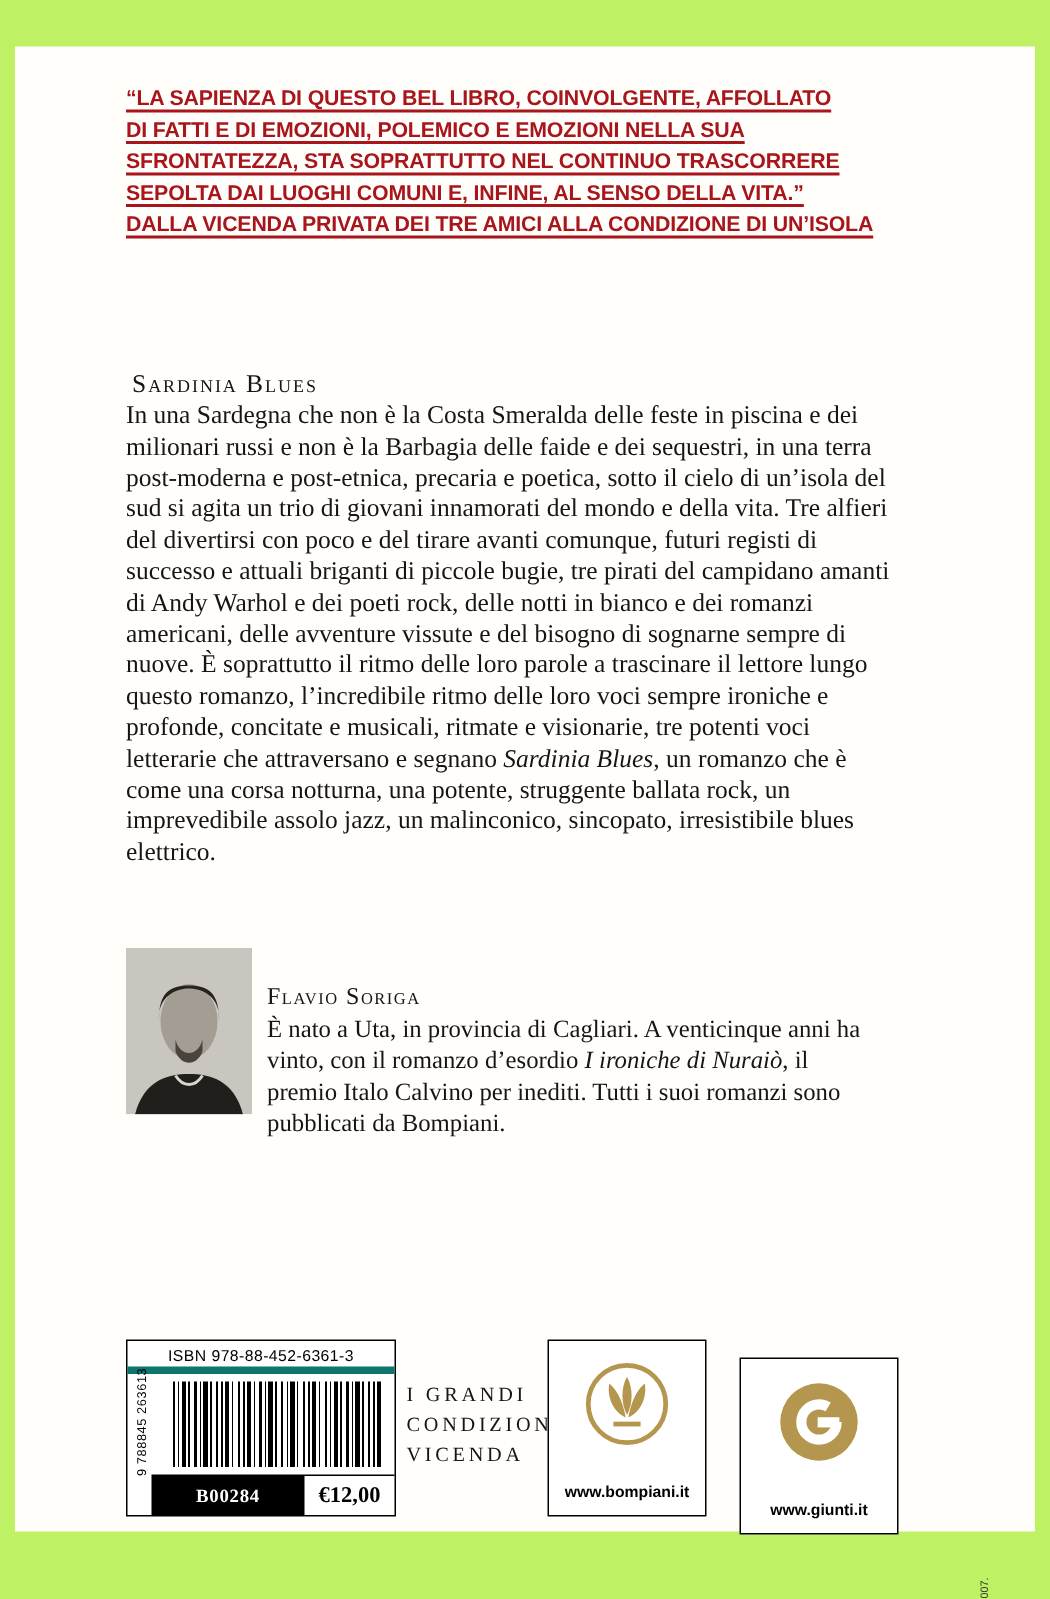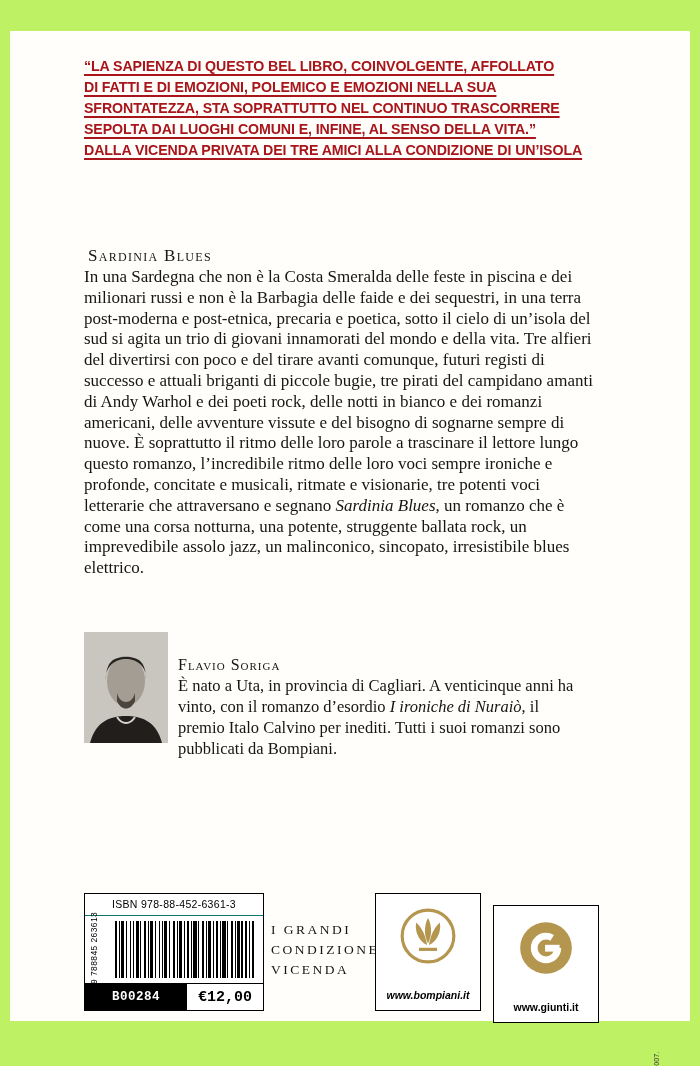--- a/index.html
+++ b/index.html
@@ -17,33 +17,33 @@
   .italic { font-style:italic; }
 
   .author-photo { position:absolute; left:84px; top:632px; width:84px; height:111px; overflow:hidden; }
   .author-photo svg { display:block; width:100%; height:100%; }
   .author-block { position:absolute; left:178px; top:633px; width:400px; color:#171513;margin-top:23px; }
   .author-name { font-variant:small-caps; font-size:16px; letter-spacing:1px; margin-bottom:1px; }
   .author-bio { font-size:16.5px; line-height:21px; width:398px; }
 
   .box { position:absolute; top:893px; height:118px; border:1.5px solid #000; background:#fff; }
   .barcode-box { left:84px; width:180px; }
-  .isbn-row { height:22px; line-height:21px; text-align:center; font-family:"Liberation Sans", sans-serif; font-size:10.5px; letter-spacing:0.3px; border-bottom:1px solid #0f766e; color:#000; }
+  .isbn-row { height:22px; line-height:21px; text-align:center; font-family:"Liberation Sans", sans-serif; font-size:10.5px; letter-spacing:0.3px; border-bottom:5px solid #0f766e; color:#000; }
   .barcode-area { position:absolute; left:0; right:0; top:22px; bottom:27px; }
   .bc-digits { position:absolute; left:-25px; top:50%; width:68px; margin-top:-5px; transform:rotate(-90deg); font-family:"Liberation Sans", sans-serif; font-size:8.5px; letter-spacing:0.4px; text-align:center; white-space:nowrap; color:#000; }
   .bars { position:absolute; left:30px; right:9px; top:5px; bottom:5px;
           background:repeating-linear-gradient(90deg,#000 0 1.5px,#fff 1.5px 3.5px,#000 3.5px 4.5px,#fff 4.5px 6px,#000 6px 9px,#fff 9px 10.5px,#000 10.5px 11.5px,#fff 11.5px 14.5px); }
-  .price-row { position:absolute; left:0; right:0; bottom:0; height:27px; border-top:1.5px solid #000; display:flex; font-family:Liberation Mono, monospace; }
+  .price-row { position:absolute; left:16px; right:0; bottom:0; height:27px; border-top:1.5px solid #000; display:flex; font-family:Liberation Serif, serif; }
   .code-cell { width:102px; background:#000; color:#fff; display:flex; align-items:center; justify-content:center; font-weight:bold; font-size:12.5px; letter-spacing:0.5px; }
   .price-cell { flex:1; display:flex; align-items:center; justify-content:center; font-weight:bold; font-size:15px; color:#000; }
 
   .series { position:absolute; left:271px; top:920px; font-size:13.5px; line-height:20px; letter-spacing:2.5px; color:#171513; }
 
   .logo-box { width:106px; }
-  .logo-box.bompiani { left:375px;font-style:italic; }
+  .logo-box.bompiani { left:365px; }
   .logo-box.giunti { left:493px;margin-top:12px; }
   .logo { position:absolute; left:50%; top:13px; transform:translateX(-50%); width:58px; height:58px; }
   .site { position:absolute; left:0; right:0; bottom:9px; text-align:center; font-family:"Liberation Sans", sans-serif; font-weight:bold; font-size:10.5px; color:#000; }
 
   .credits { position:absolute; right:30px; bottom:50px; width:242px; transform:rotate(-90deg); transform-origin:bottom right; font-family:"Liberation Sans", sans-serif; font-size:7.2px; line-height:9.2px; color:#333; white-space:nowrap; }
 </style>
 </head>
 <body>
 
 <div class="page">

